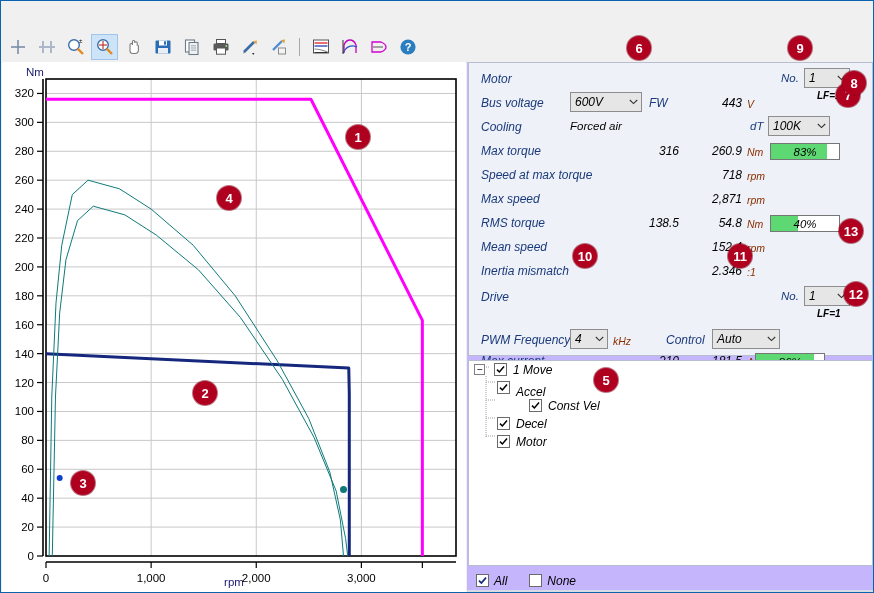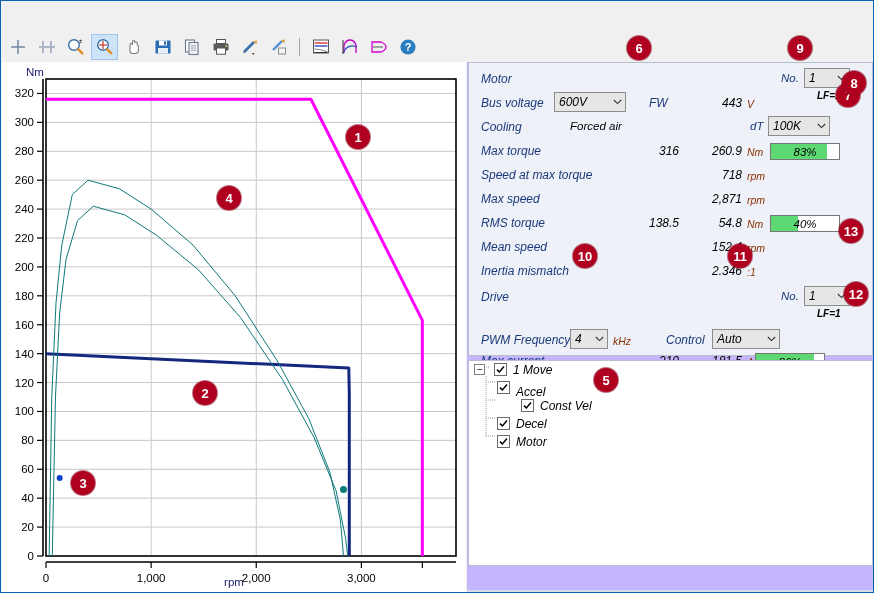--- a/index.html
+++ b/index.html
@@ -446,21 +446,21 @@
         <div class="cval">1</div>
         <div class="carrow">
           <svg width="9" height="6" viewBox="0 0 9 6">
               <path d="M0.8 1 L4.5 4.6 L8.2 1" fill="none" stroke="#333" stroke-width="1.1"></path>
             </svg>
         </div>
       </div>
       <div class="lf" style="left:348px; top:27px;">LF=1</div>
 
       <div class="lbl" style="left:12px; top:33px;">Bus voltage</div>
-      <div class="comboWrap" style="left:85px; top:29px; width:72px;">
+      <div class="comboWrap" style="left:101px; top:29px; width:72px;">
         <div class="cval">600V</div>
         <div class="carrow">
           <svg width="9" height="6" viewBox="0 0 9 6">
               <path d="M0.8 1 L4.5 4.6 L8.2 1" fill="none" stroke="#333" stroke-width="1.1"></path>
             </svg>
         </div>
       </div>
       <div class="lbl" style="left:180px; top:33px;">FW</div>
       <div class="val" style="left:190px; top:33px; width:83px;">443</div>
       <div class="unit" style="left:278px; top:35px;">V</div>
@@ -593,21 +593,21 @@
 
       <div class="trow" style="left:28px; top:18px;">
         <div class="cb">
           <svg width="9" height="9" viewBox="0 0 9 9">
               <path d="M1 4.6 L3.4 7 L8 1.6" fill="none" stroke="#000" stroke-width="1.5"></path>
             </svg>
         </div>
         <span style="margin-left:6px;margin-top:8px;">Accel</span>
       </div>
 
-      <div class="trow" style="left:24px; top:36px;padding-left:28px;">
+      <div class="trow" style="left:32px; top:36px;padding-left:28px;">
         <div class="cb">
           <svg width="9" height="9" viewBox="0 0 9 9">
               <path d="M1 4.6 L3.4 7 L8 1.6" fill="none" stroke="#000" stroke-width="1.5"></path>
             </svg>
         </div>
         <span style="margin-left:6px;">Const Vel</span>
       </div>
 
       <div class="trow" style="left:28px; top:54px;">
         <div class="cb">
@@ -621,20 +621,34 @@
       <div class="trow" style="left:28px; top:72px;">
         <div class="cb">
           <svg width="9" height="9" viewBox="0 0 9 9">
               <path d="M1 4.6 L3.4 7 L8 1.6" fill="none" stroke="#000" stroke-width="1.5"></path>
             </svg>
         </div>
         <span style="margin-left:6px;">Motor</span>
       </div>
     </div>
 
+    <div class="footbar">
+      <div class="foot-item">
+        <div class="cb">
+          <svg width="9" height="9" viewBox="0 0 9 9">
+              <path d="M1 4.6 L3.4 7 L8 1.6" fill="none" stroke="#16287e" stroke-width="1.7"></path>
+            </svg>
+        </div>
+        <span>All</span>
+      </div>
+      <div class="foot-item" style="margin-left:22px;">
+        <div class="cb"></div>
+        <span>None</span>
+      </div>
+    </div>
   </div>
 
   <div class="statusline"></div>
 
   <div id="callout-layer">
       <div class="callout" style="left: 345px; top: 124px;">1</div>
       <div class="callout" style="left: 192px; top: 380px;">2</div>
       <div class="callout" style="left: 70px; top: 470px;">3</div>
       <div class="callout" style="left: 216px; top: 185px;">4</div>
       <div class="callout" style="left: 593px; top: 367px;">5</div>

